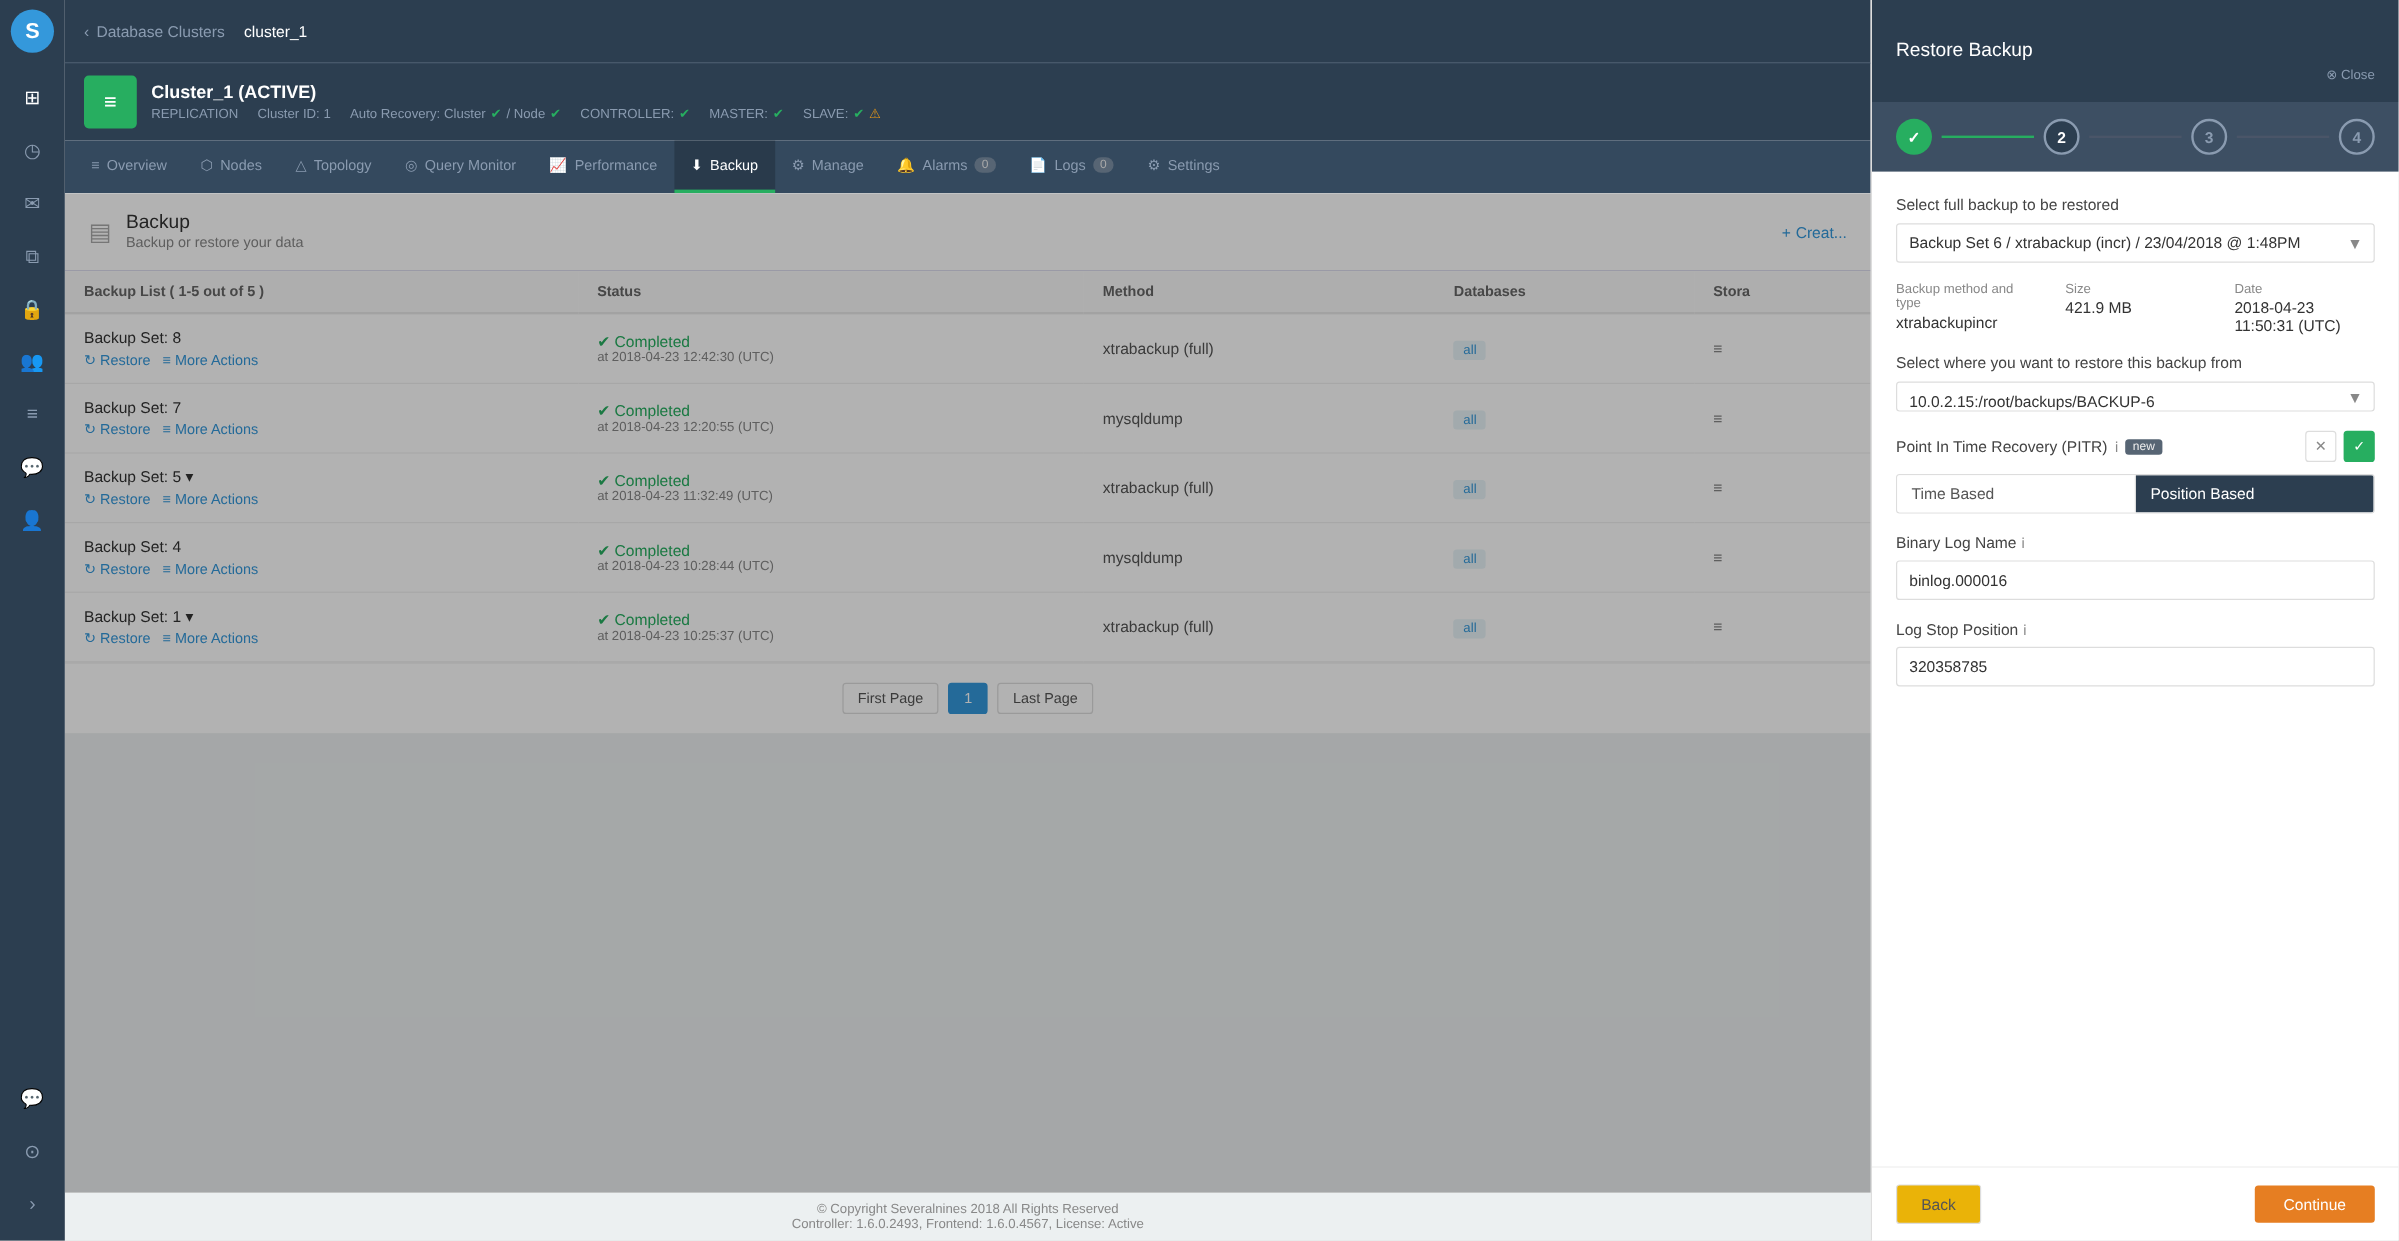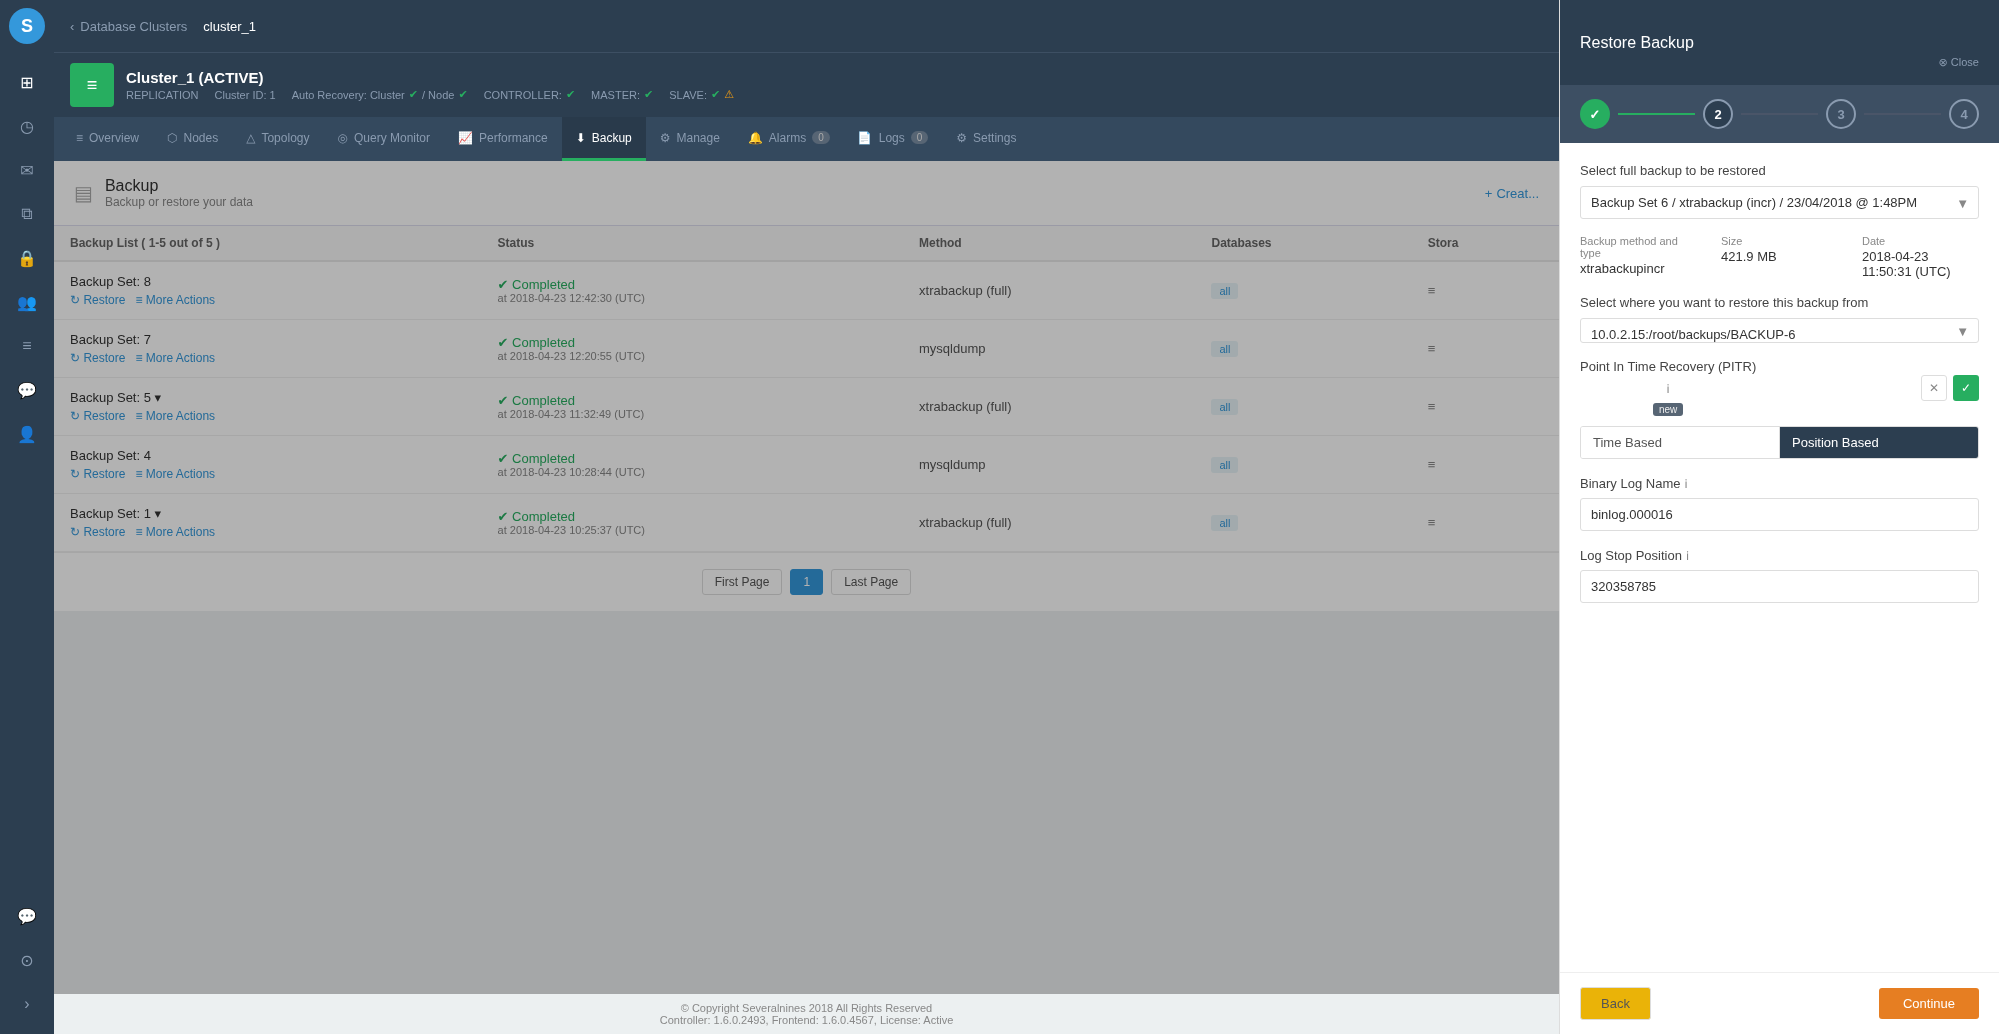--- a/index.html
+++ b/index.html
@@ -332,21 +332,20 @@
       align-items: center;
       justify-content: space-between;
       margin-bottom: 10px;
     }
     .pitr-label {
       display: flex;
       align-items: center;
       gap: 6px;
       font-size: 13px;
       color: #444;
-      flex-direction: column;
     }
     .new-badge {
       background: #576574;
       color: #eee;
       font-size: 10px;
       padding: 1px 6px;
       border-radius: 3px;
     }
     .pitr-toggle {
       display: flex;

